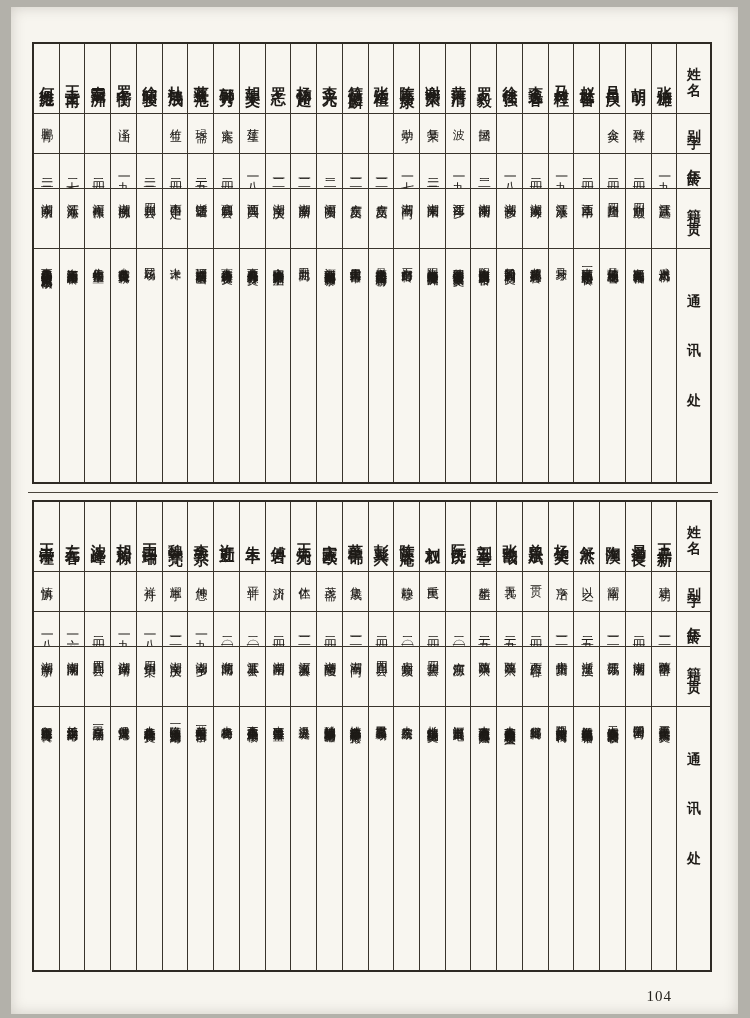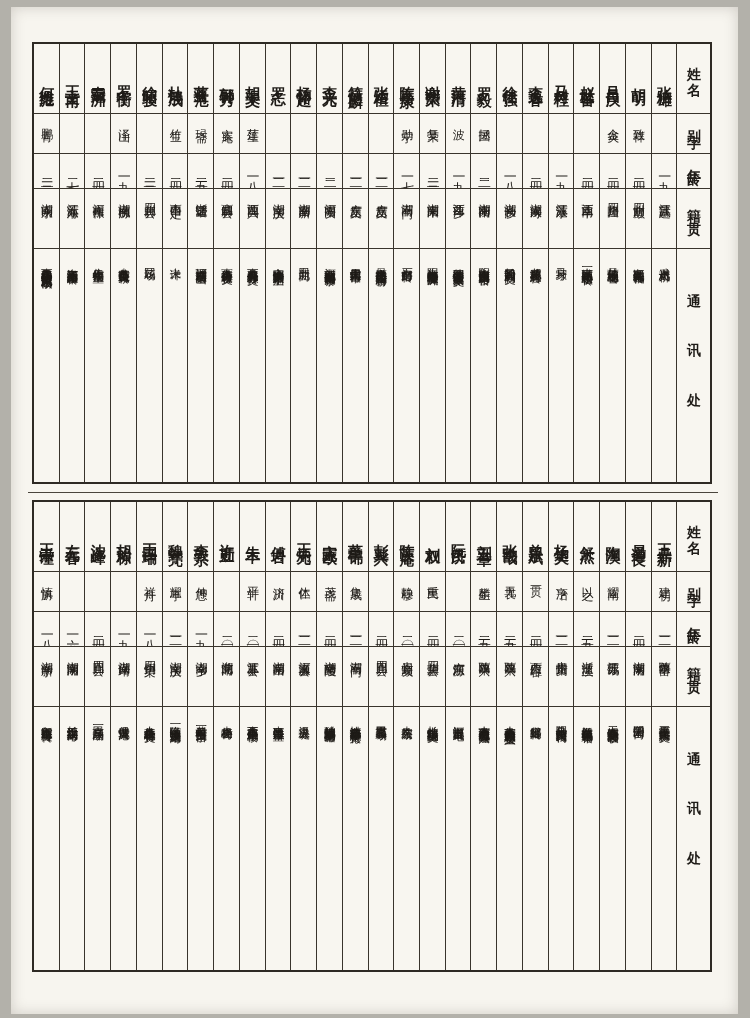--- a/index.html
+++ b/index.html
@@ -481,14 +481,15 @@
 
   <div class="col">
     <div class="cell name">王崇谨</div>
     <div class="cell zi">慎旃</div>
     <div class="cell age">一八</div>
     <div class="cell native">湖南新宁</div>
     <div class="cell addr">新宁冻江口李奇美号转</div>
   </div>
 </div>
 
+    <div class="pagenum">104</div>
   </div>
 </div>
 
 </body></html>

